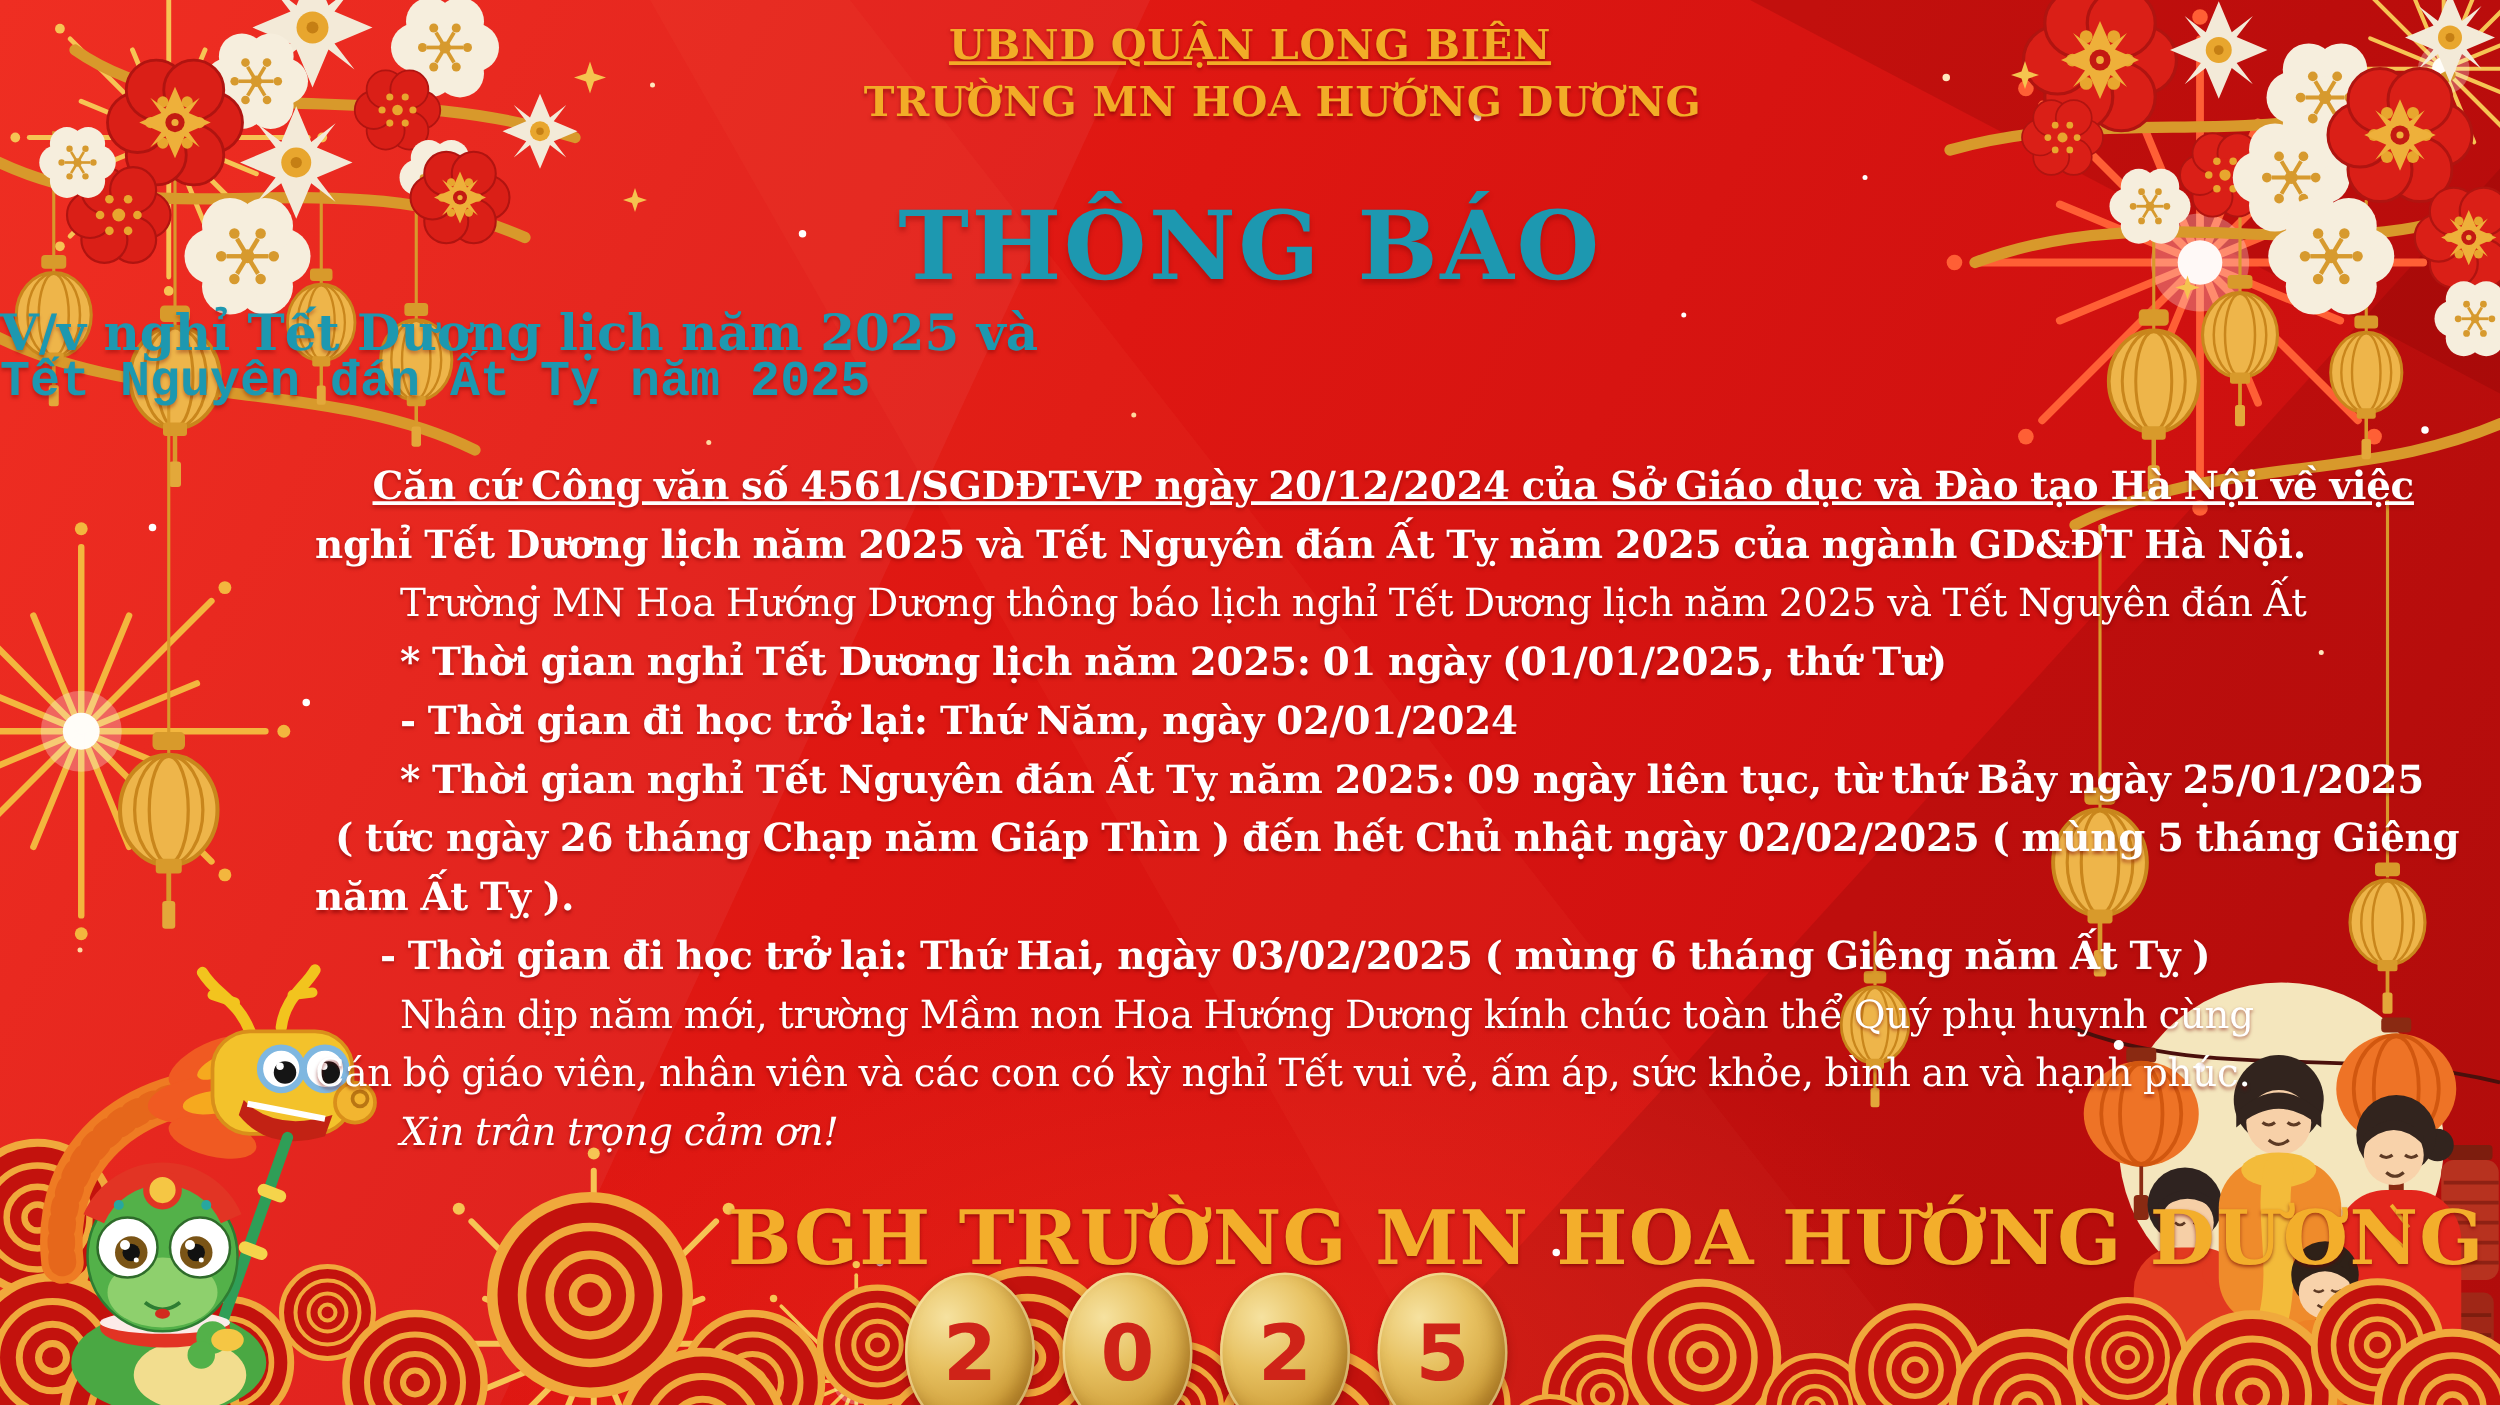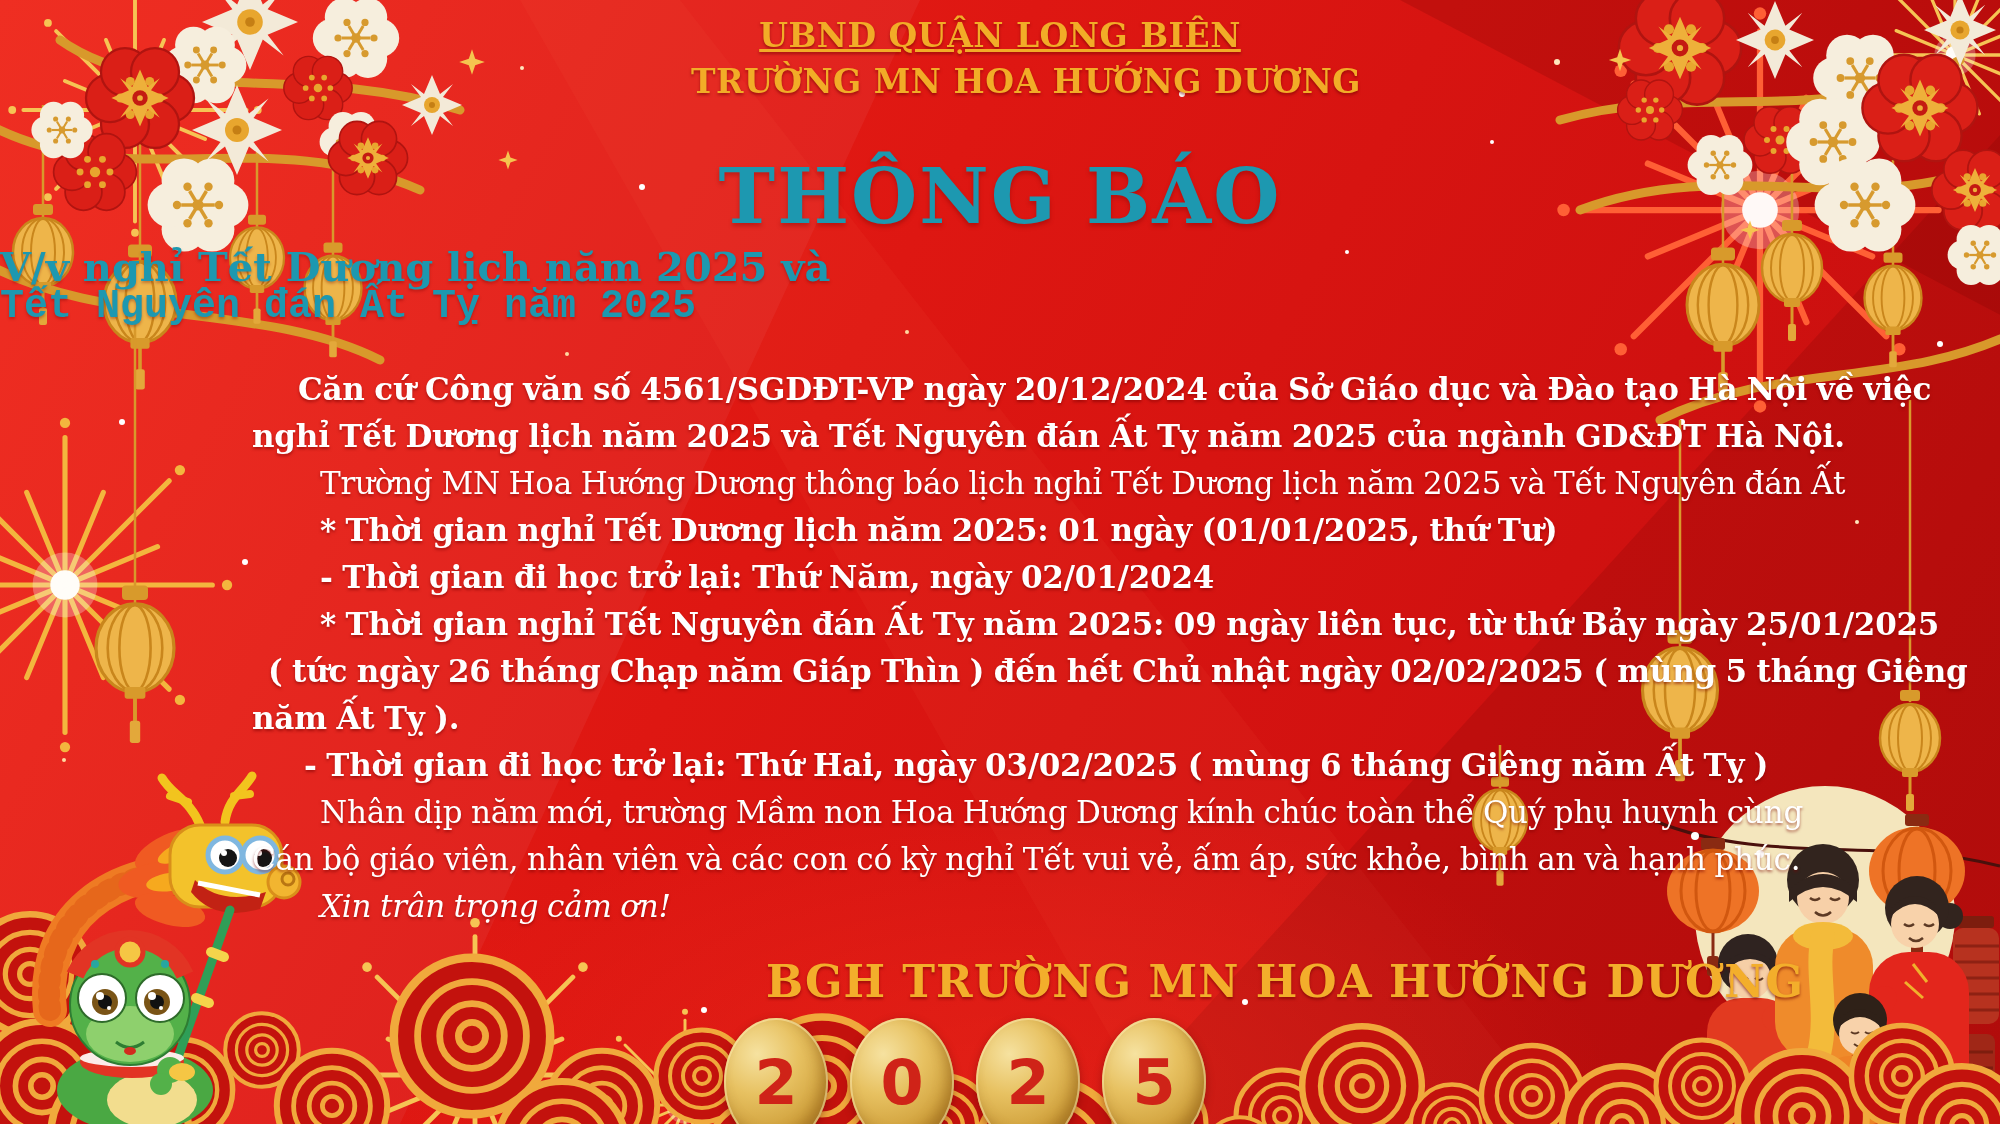--- a/index.html
+++ b/index.html
@@ -33,23 +33,23 @@
   .org1{top:16px;text-decoration:underline;} .org2{top:62px;margin-left:26px;}
   .title{position:absolute;top:120px;width:100%;text-align:center;color:#1d98b0;font-weight:700;
     font-size:76px;letter-spacing:2px;z-index:10;text-shadow:0 3px 4px rgba(110,0,0,.35);margin-top:32px;}
   .subtitle{position:absolute;width:100%;text-align:left;color:#1d98b0;font-weight:700;font-size:40px;
     z-index:10;text-shadow:0 2px 3px rgba(110,0,0,.35);}
   .sub1{top:243px;} .sub2{top:284px;font-family:Liberation Mono, monospace;}
   .body{position:absolute;left:252px;top:366px;width:1560px;z-index:10;color:#fff;}
   .ln{white-space:nowrap;line-height:47px;font-size:31px;letter-spacing:-.2px;word-spacing:-1px;
     text-shadow:0 2px 3px rgba(120,0,0,.55);}
   .b{font-weight:700;} .n{font-weight:400;} .i{font-style:italic;font-weight:400;}
-  .ind-a{padding-left:46px;} .ind-b{padding-left:68px;} .ind-c{padding-left:16px;} .ind-d{padding-left:52px;}
+  .ind-a{padding-left:46px;text-decoration:underline;} .ind-b{padding-left:68px;} .ind-c{padding-left:16px;} .ind-d{padding-left:52px;}
   .signature{position:absolute;top:956px;left:1285px;transform:translateX(-50%);white-space:nowrap;
-    color:#f3ae2b;font-weight:700;font-size:44px;letter-spacing:1px;z-index:10;
+    color:#f3ae2b;font-weight:700;font-size:60px;letter-spacing:1px;z-index:10;
     text-shadow:0 2px 3px rgba(110,0,0,.6);}
   .year{position:absolute;left:965px;bottom:-22px;transform:translateX(-50%);display:flex;gap:22px;z-index:8;}
   .oval{width:104px;height:128px;border-radius:50%;display:flex;align-items:center;justify-content:center;
     background:radial-gradient(circle at 32% 28%,#f6e2a0 0%,#e7c161 35%,#cf9f3a 70%,#b9872c 100%);
     box-shadow:inset 0 0 0 2px rgba(255,238,180,.5),inset -6px -8px 14px rgba(120,70,10,.45),0 3px 8px rgba(90,0,0,.4);}
   .oval span{font-family:"DejaVu Sans",sans-serif;font-weight:800;font-size:62px;color:#cf2318;}
   .z2{z-index:2;} .z3{z-index:3;} .z5{z-index:5;} .z6{z-index:6;} .z7{z-index:7;}
 </style>
 </head>
 <body>

